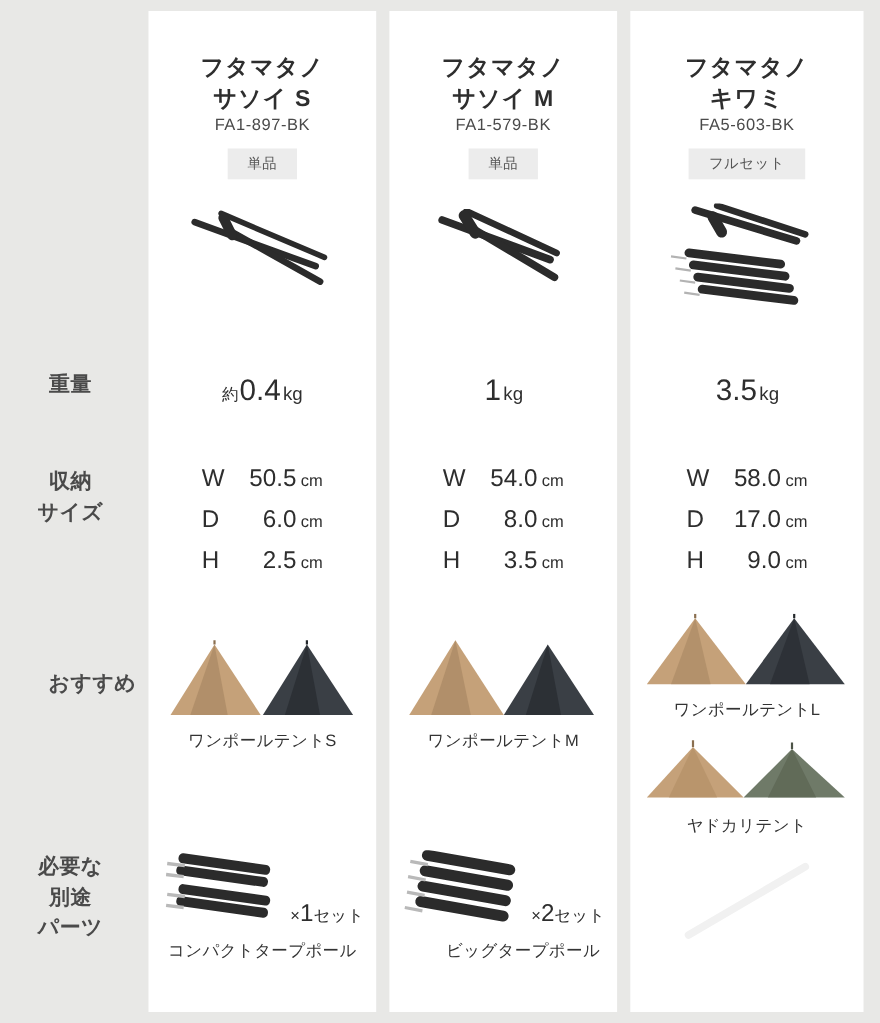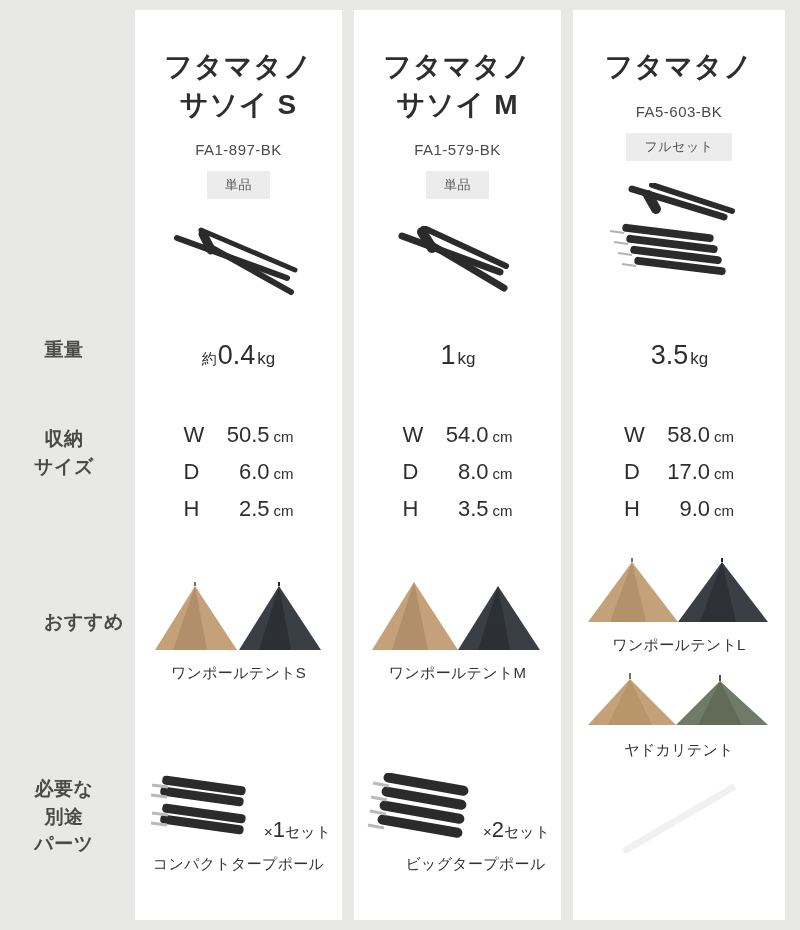--- a/index.html
+++ b/index.html
@@ -49,29 +49,28 @@
     background: #ffffff;
     position: relative;
     display: flex;
     flex-direction: column;
     align-items: center;
   }
   .col.third { width: 212px; }
 
   .prod-name {
     margin-top: 38px;
-    font-size: 28px;
+    font-size: 21px;
     font-weight: bold;
     line-height: 1.35;
     text-align: center;
     letter-spacing: 1px;
     color: #2e2e2e;
   }
   .prod-code {
-    margin-top: 17px;
     font-size: 15px;
     color: #4a4a4a;
     letter-spacing: 0.5px;
   }
   .badge {
     margin-top: 13px;
     background: #ececec;
     color: #555;
     font-size: 13px;
     padding: 5px 18px;
@@ -347,20 +346,21 @@
             <span>セット</span>
           </div>
         </div>
         <div class="partslabel" style="margin-top:12px;margin-left:36px;">ビッグタープポール</div>
       </div>
     </div>
 
     <div class="col third">
       <div class="prod-name">
         <div>フタマタノ</div>
+        <div>キワミ</div>
       </div>
       <div class="prod-code">FA5-603-BK</div>
       <div class="badge">フルセット</div>
 
       <div class="hero">
         <span>
           <svg width="150" height="100" viewBox="0 0 150 100">
             <g stroke="#2b2b2b" stroke-linecap="round">
               <line x1="28" y1="6" x2="120" y2="34" stroke-width="7"></line>
               <line x1="48" y1="2" x2="128" y2="28" stroke-width="6"></line>

